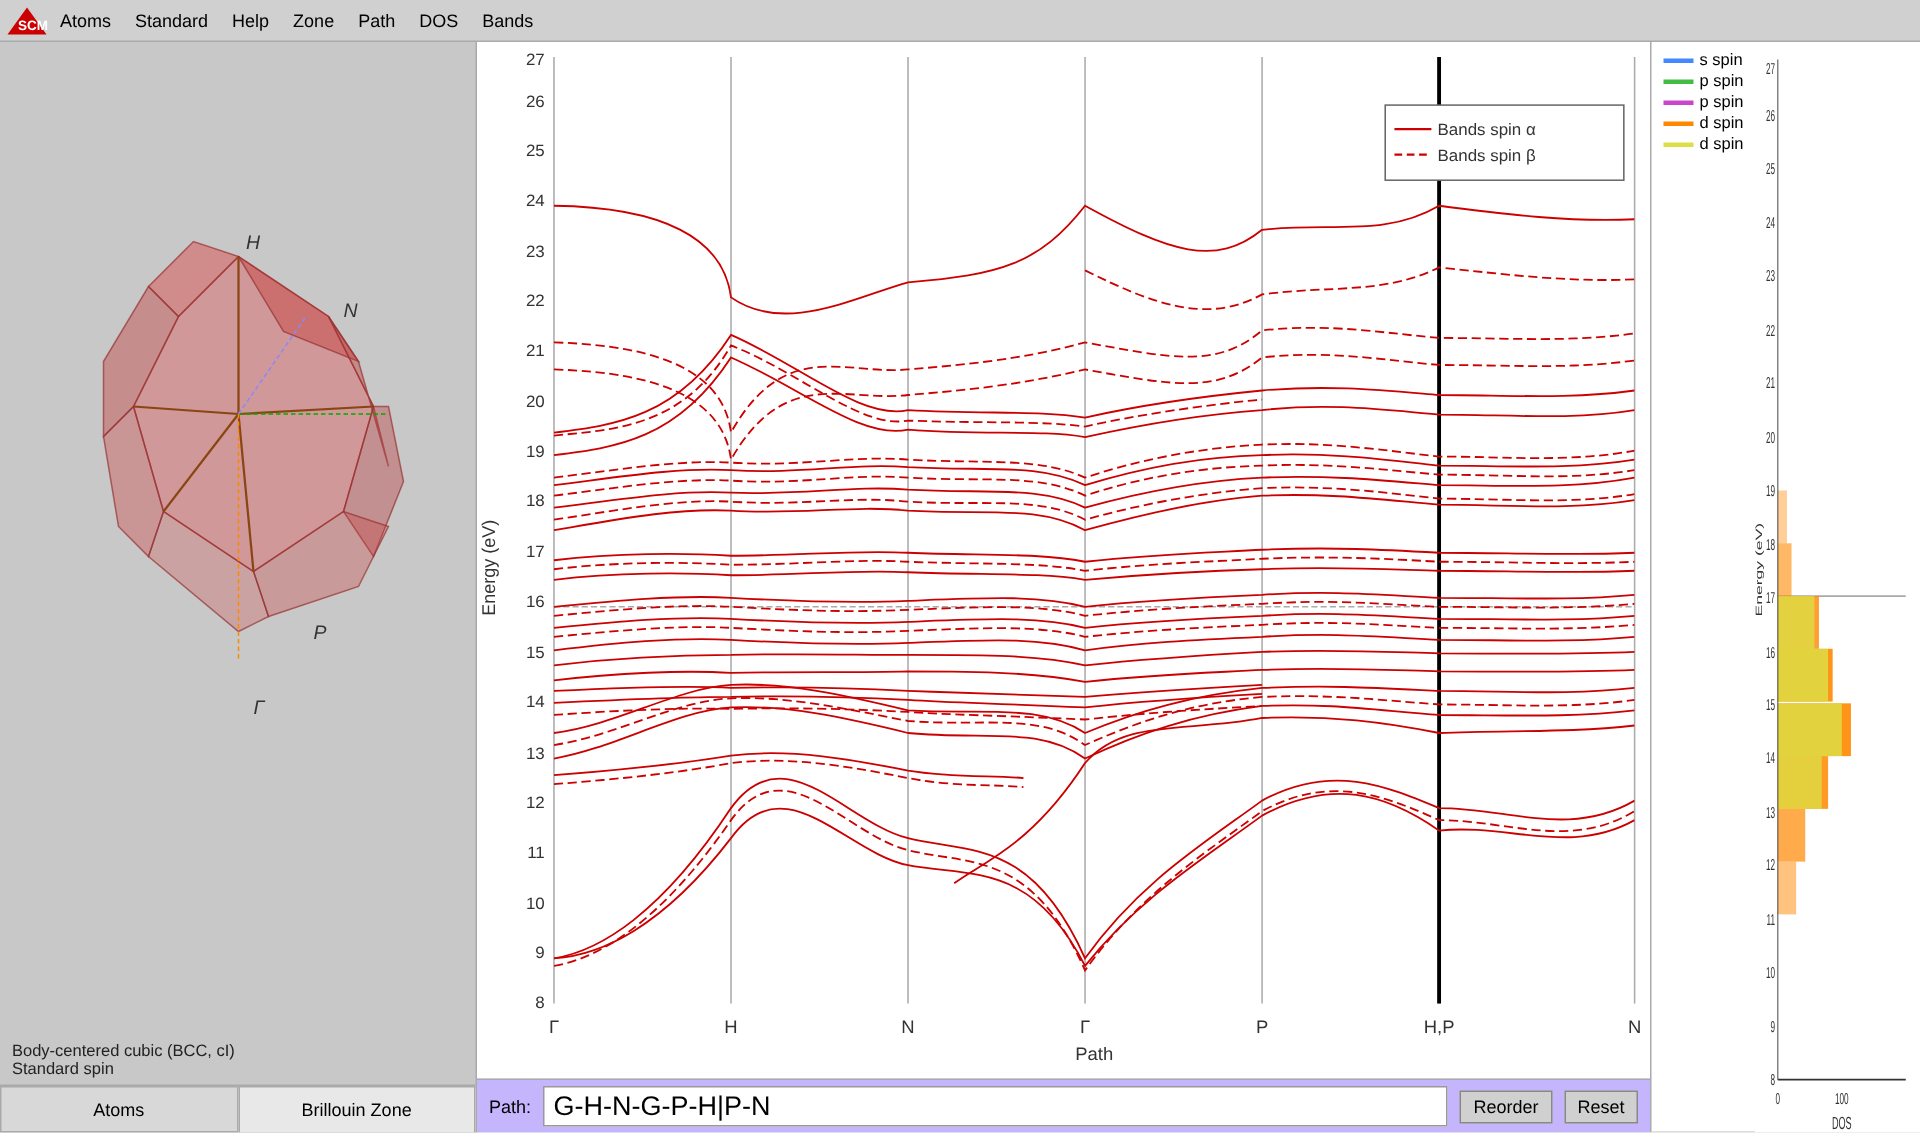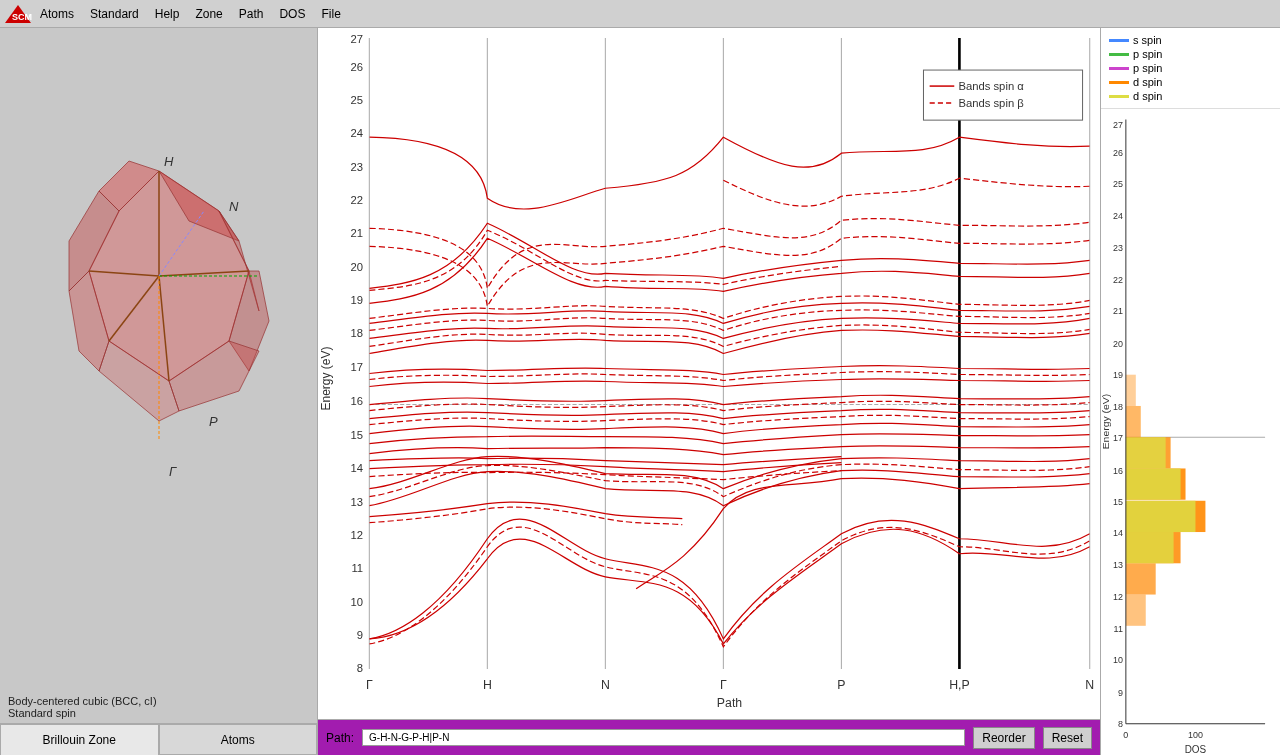--- a/index.html
+++ b/index.html
@@ -38,37 +38,37 @@
     }
     .bottom-tab.active { background: #e8e8e8; border-bottom: none; }
 
     
     #center-panel {
       flex: 1; background: white; display: flex; flex-direction: column;
       position: relative;
     }
     #band-chart { flex: 1; position: relative; overflow: hidden; }
     #path-bar {
-      display: flex; align-items: center; padding: 4px 8px; background: #a21caf;
+      display: flex; align-items: center; padding: 4px 8px; background: #c4b5fd;
       border-top: 1px solid #aaa; gap: 8px; height: 36px;
     }
     .path-label { font-size: 12px; }
     .path-value {
       background: white; border: 1px solid #999; padding: 2px 6px;
-      font-size: 10px; flex: 1;
+      font-size: 18px; flex: 1;
     }
     .path-btn {
       padding: 3px 8px; background: #d0d0d0; border: 1px solid #888;
       cursor: pointer; font-size: 12px;
     }
 
     
     #right-panel {
       width: 180px; background: white; border-left: 1px solid #aaa;
-      display: flex; flex-direction: column;
+      display: flex; 
     }
     #legend-area {
       padding: 4px 8px; border-bottom: 1px solid #ddd;
     }
     .legend-item { display: flex; align-items: center; gap: 4px; margin: 2px 0; font-size: 11px; }
     .legend-color { width: 20px; height: 3px; }
     #dos-chart { flex: 1; position: relative; }
 
     
     svg { display: block; }
@@ -89,21 +89,21 @@
       <polygon points="14,1 27,19 1,19" fill="#cc0000"></polygon>
       <text x="8" y="16" fill="white" font-size="9" font-weight="bold">SCM</text>
     </svg>
   </div>
   <div class="menu-item">Atoms</div>
   <div class="menu-item">Standard</div>
   <div class="menu-item">Help</div>
   <div class="menu-item">Zone</div>
   <div class="menu-item">Path</div>
   <div class="menu-item">DOS</div>
-  <div class="menu-item">File</div>
+  <div class="menu-item">Bands</div>
 </div>
 
 <div id="main-layout">
 
   <div id="left-panel">
     <div id="bz-canvas">
       <svg width="300" height="460" viewBox="0 0 300 460">
 
         <polygon points="150,60 210,100 240,160 220,230 160,270 100,230 80,160 110,100" class="bz-shape"></polygon>
 
@@ -130,22 +130,22 @@
         <text x="220" y="100" class="bz-point-label">N</text>
         <text x="200" y="315" class="bz-point-label">P</text>
         <text x="160" y="365" class="bz-point-label">Γ</text>
       </svg>
     </div>
     <div id="bz-info">
       <div>Body-centered cubic (BCC, cI)</div>
       <div>Standard spin</div>
     </div>
     <div id="bottom-tabs">
+      <div class="bottom-tab">Atoms</div>
       <div class="bottom-tab active">Brillouin Zone</div>
-      <div class="bottom-tab">Atoms</div>
     </div>
   </div>
 
   <div id="center-panel">
     <div id="band-chart">
       <svg width="100%" height="100%" viewBox="0 0 762 690" preserveAspectRatio="none" id="band-svg">
 
         <rect width="762" height="690" fill="white"></rect>
 
         <defs>

